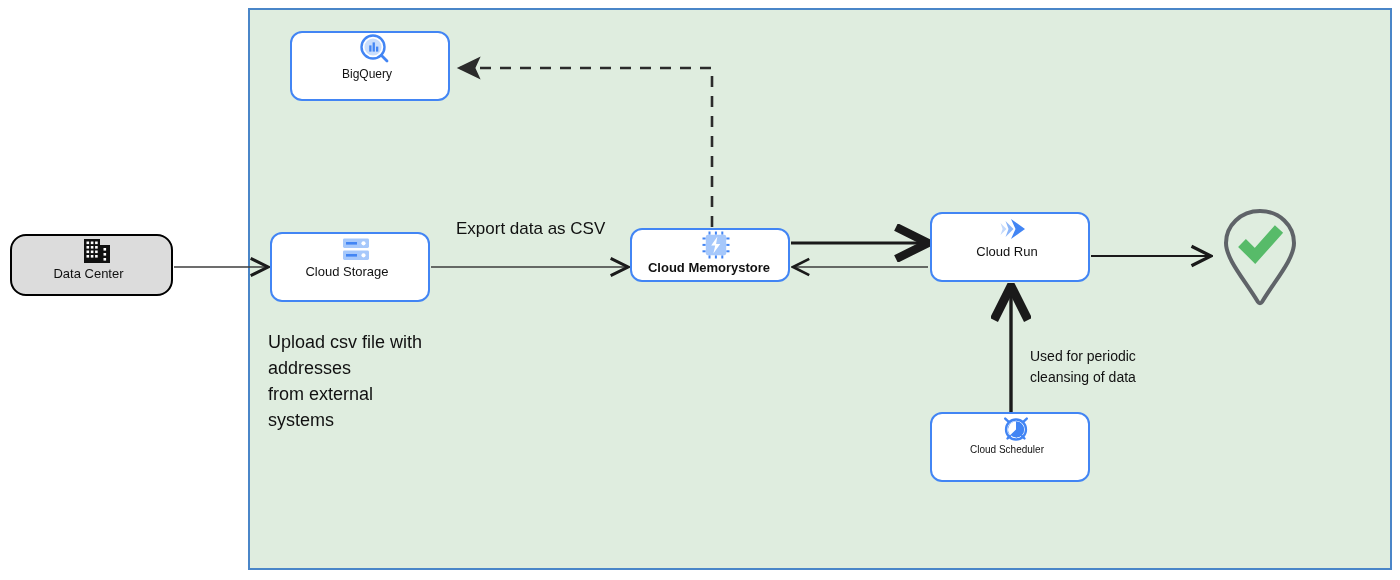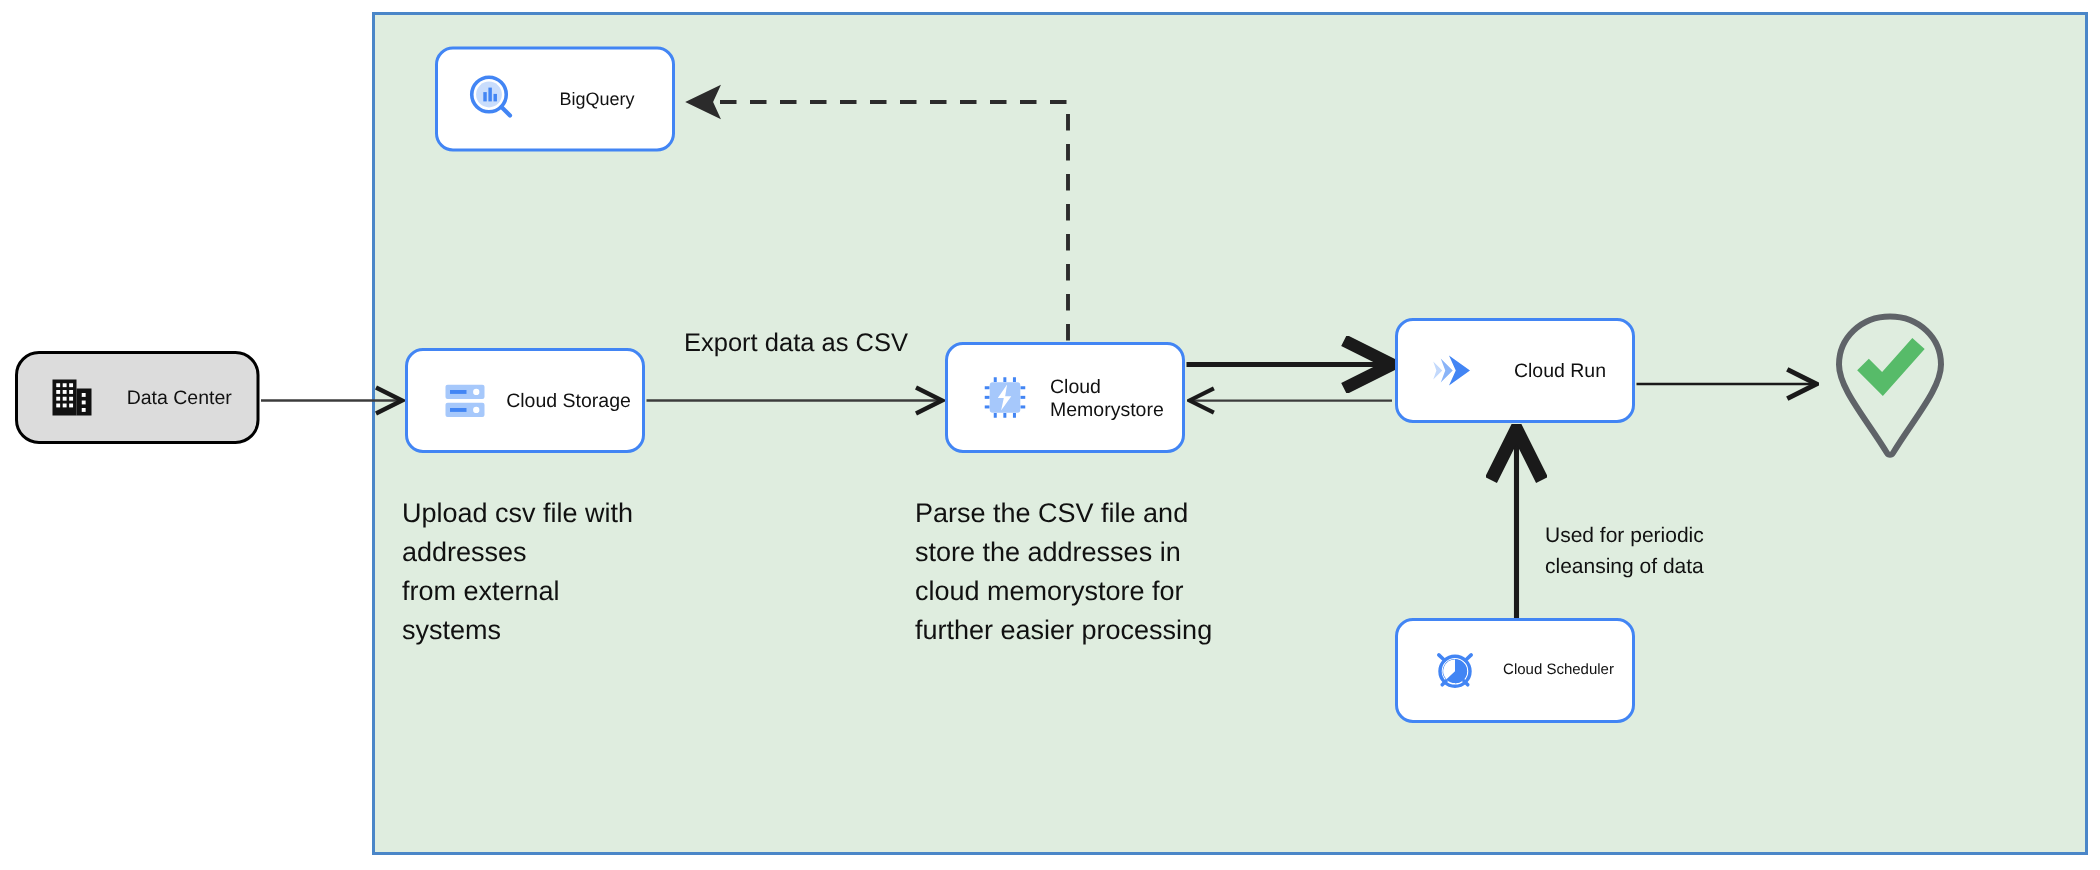--- a/index.html
+++ b/index.html
@@ -21,20 +21,21 @@
     box-sizing:border-box;
   }
 
   
   .node{
     position:absolute;
     box-sizing:border-box;
     display:flex;
     align-items:center;
     border-radius:12px;
+    flex-direction:column;
   }
   .node.gcp{
     background:#ffffff;
     border:2px solid #4285f4;
   }
   .node.onprem{
     background:#dcdcdc;
     border:2px solid #000000;
     border-radius:16px;
   }
@@ -56,21 +57,21 @@
   #n-datacenter .lbl{font-size:13px;}
 
   #n-bigquery{left:290px;top:31px;width:160px;height:70px;}
   #n-bigquery .ico{width:52px;padding-left:10px;}
   #n-bigquery .lbl{font-size:12px;}
 
   #n-storage{left:270px;top:232px;width:160px;height:70px;}
   #n-storage .ico{width:52px;padding-left:12px;}
   #n-storage .lbl{font-size:13px;}
 
-  #n-memorystore{left:630px;top:228px;width:160px;height:74px;}
+  #n-memorystore{left:630px;top:228px;width:160px;height:54px;font-weight:bold;}
   #n-memorystore .ico{width:52px;padding-left:12px;}
   #n-memorystore .lbl{font-size:13px;text-align:left;padding-left:4px;}
 
   #n-cloudrun{left:930px;top:212px;width:160px;height:70px;}
   #n-cloudrun .ico{width:54px;padding-left:12px;}
   #n-cloudrun .lbl{font-size:13px;}
 
   #n-scheduler{left:930px;top:412px;width:160px;height:70px;}
   #n-scheduler .ico{width:52px;padding-left:12px;}
   #n-scheduler .lbl{font-size:10px;}
@@ -244,21 +245,17 @@
   </div>
 
 
   <div class="annot" id="a-export">Export data as CSV</div>
 
   <div class="annot" id="a-upload">Upload csv file with
 addresses
 from external
 systems</div>
 
-  <div class="annot" id="a-parse">Parse the CSV file and
-store the addresses in
-cloud  memorystore for
-further easier processing</div>
 
   <div class="annot" id="a-periodic">Used for periodic
 cleansing of data</div>
 
 </div>
 
 </body></html>

